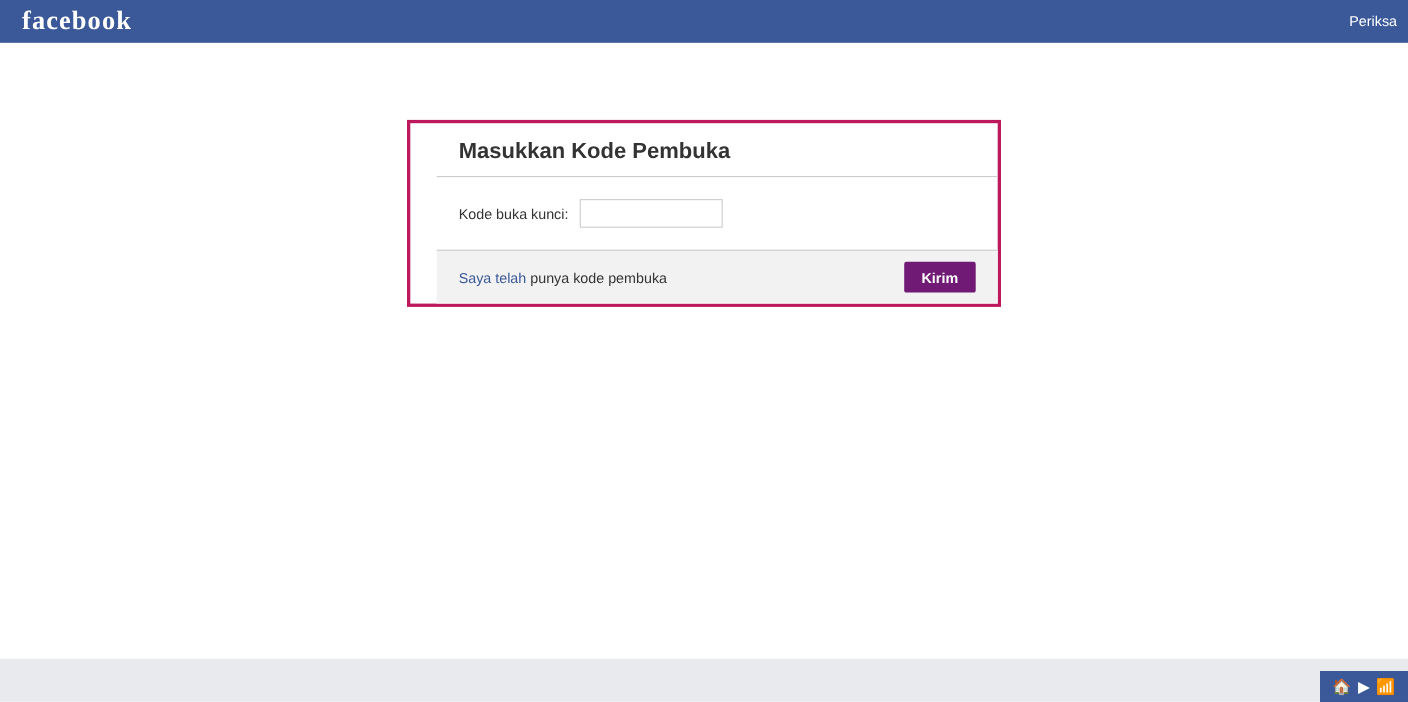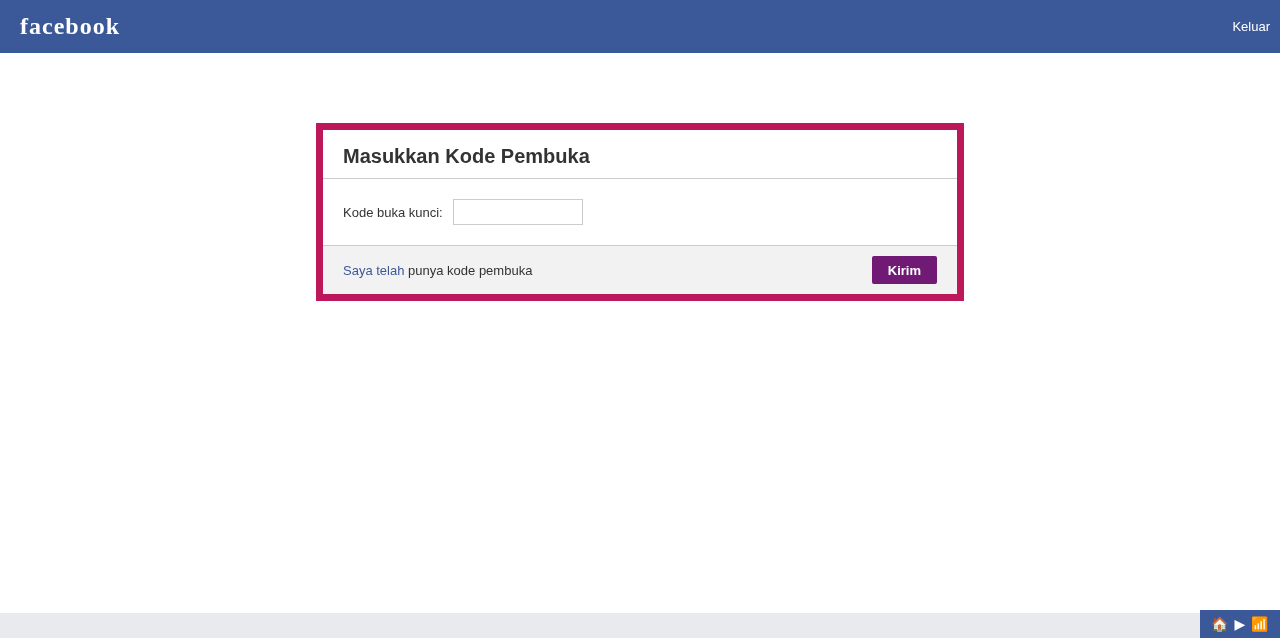--- a/index.html
+++ b/index.html
@@ -12,21 +12,21 @@
       font-family: Arial, Helvetica, sans-serif;
       font-size: 13px;
       background-color: #e9eaed;
       color: #333;
       min-height: 638px;
     }
 
     
     #header {
       background-color: #3b5998;
-      height: 53px;
+      height: 39px;
       display: flex;
       align-items: center;
       justify-content: space-between;
       padding: 0 10px 0 20px;
     }
 
     #header-logo {
       color: #fff;
       font-size: 24px;
       font-weight: bold;
@@ -46,23 +46,24 @@
       background-color: #fff;
       min-height: 560px;
       display: flex;
       align-items: flex-start;
       justify-content: center;
       padding-top: 70px;
     }
 
     
     #card {
-      width: 648px;
-      border: 7px solid #be185d;
+      width: 540px;
+      border: 3px solid #be185d;
       background-color: #fff;
+      padding-left: 24px;
     }
 
     #card-header {
       padding: 15px 20px 10px 20px;
       border-bottom: 1px solid #ccc;
     }
 
     #card-title {
       font-size: 20px;
       font-weight: bold;
@@ -157,21 +158,21 @@
     .taskbar-icon {
       color: #fff;
       font-size: 14px;
     }
   </style>
 </head>
 <body>
 
 <div id="header">
   <span id="header-logo">facebook</span>
-  <a id="header-logout">Keluar</a>
+  <a id="header-logout">Periksa</a>
 </div>
 
 <div id="main-content">
   <div id="card">
     <div id="card-header">
       <span id="card-title">Masukkan Kode Pembuka</span>
     </div>
     <div id="card-body">
       <div id="form-row">
         <label id="form-label" for="code-input">Kode buka kunci:</label>

